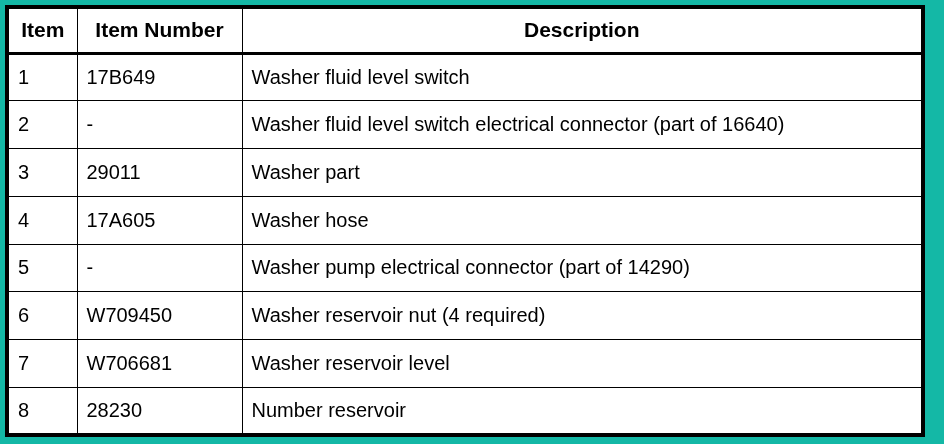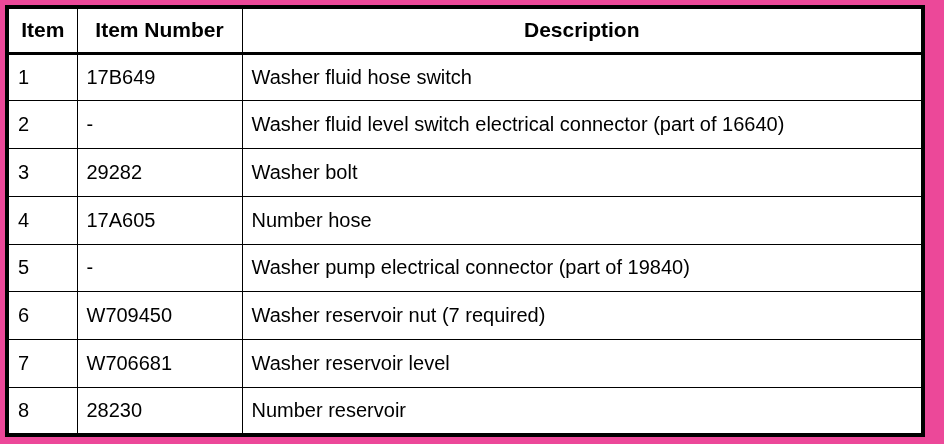--- a/index.html
+++ b/index.html
@@ -11,21 +11,21 @@
     width: 944px;
     height: 444px;
     font-family: "Liberation Sans", sans-serif;
     -webkit-font-smoothing: none;
   }
 
   .page {
     position: relative;
     width: 944px;
     height: 444px;
-    background: #ec4899;
+    background: #14b8a6;
     overflow: hidden;
   }
 
   .parts-table {
     position: absolute;
     left: 5px;
     top: 5px;
     width: 920px;
     height: 432px;
     border: 4px solid #000000;
@@ -94,51 +94,51 @@
         <th>Item</th>
         <th>Item Number</th>
         <th>Description</th>
       </tr>
     </thead>
     <tbody>
 
       <tr>
         <td class="cell-item">1</td>
         <td class="cell-part">17B649</td>
-        <td class="cell-desc">Washer fluid hose switch</td>
+        <td class="cell-desc">Washer fluid level switch</td>
       </tr>
 
       <tr>
         <td class="cell-item">2</td>
         <td class="cell-part">-</td>
         <td class="cell-desc">Washer fluid level switch electrical connector (part of 16640)</td>
       </tr>
 
       <tr>
         <td class="cell-item">3</td>
-        <td class="cell-part">29282</td>
-        <td class="cell-desc">Washer bolt</td>
+        <td class="cell-part">29011</td>
+        <td class="cell-desc">Washer part</td>
       </tr>
 
       <tr>
         <td class="cell-item">4</td>
         <td class="cell-part">17A605</td>
-        <td class="cell-desc">Number hose</td>
+        <td class="cell-desc">Washer hose</td>
       </tr>
 
       <tr>
         <td class="cell-item">5</td>
         <td class="cell-part">-</td>
-        <td class="cell-desc">Washer pump electrical connector (part of 19840)</td>
+        <td class="cell-desc">Washer pump electrical connector (part of 14290)</td>
       </tr>
 
       <tr>
         <td class="cell-item">6</td>
         <td class="cell-part">W709450</td>
-        <td class="cell-desc">Washer reservoir nut (7 required)</td>
+        <td class="cell-desc">Washer reservoir nut (4 required)</td>
       </tr>
 
       <tr>
         <td class="cell-item">7</td>
         <td class="cell-part">W706681</td>
         <td class="cell-desc">Washer reservoir level</td>
       </tr>
 
       <tr>
         <td class="cell-item">8</td>

